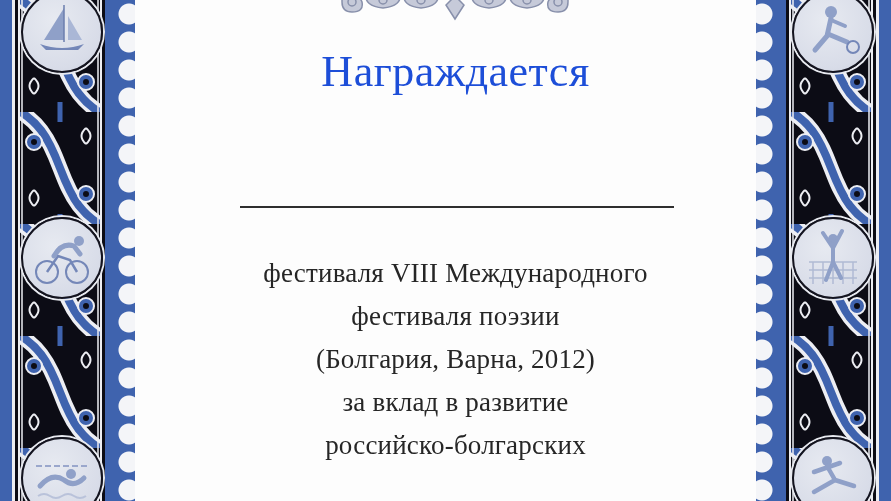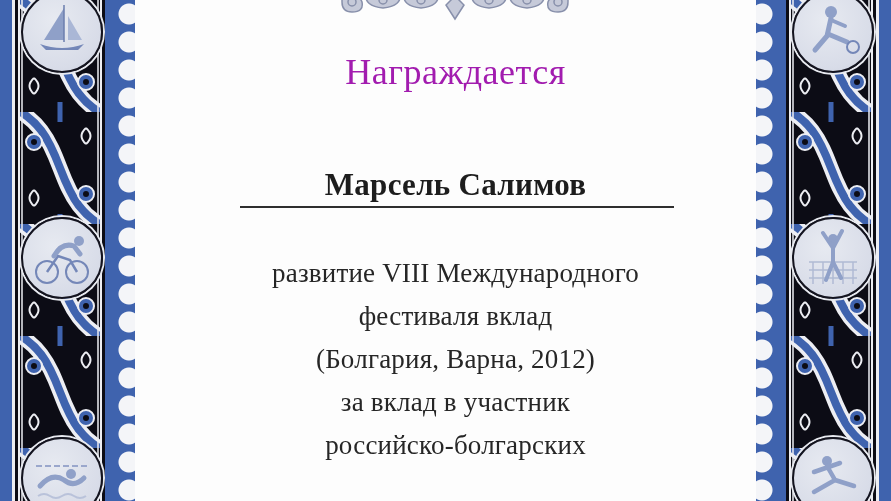--- a/index.html
+++ b/index.html
@@ -61,21 +61,21 @@
   
   .flourish{position:absolute;left:340px;top:-8px;width:230px;height:40px;}
   
   .content{
     position:absolute;left:135px;top:0;width:621px;height:501px;
     text-align:center;padding-left:20px;box-sizing:border-box;
     color:#222;
   }
   .heading{
     position:absolute;left:20px;right:0;top:52px;
-    font-size:36px;line-height:40px;letter-spacing:.5px;color:#a21caf;
+    font-size:44px;line-height:40px;letter-spacing:.5px;color:#1d4ed8;
   }
   .recipient{
     position:absolute;left:20px;right:0;top:166px;
     font-size:31px;line-height:38px;font-weight:bold;letter-spacing:.3px;color:#1d1d1d;
   }
   .rule{
     position:absolute;left:240px;top:206px;width:434px;height:2px;
     background:#2e2e2e;
   }
   .body-lines{
@@ -200,24 +200,23 @@
         <circle cx="81" cy="8" r="4"></circle>
       <circle cx="149" cy="8" r="4"></circle>
         <circle cx="187" cy="8" r="4"></circle>
       <circle cx="12" cy="10" r="4"></circle>
         <circle cx="218" cy="10" r="4"></circle>
     </g>
   </svg>
 
   <div class="content">
     <div class="heading">Награждается</div>
-    <div class="recipient">Марсель Салимов</div>
     <div class="body-lines">
-      <div>развитие VIII Международного</div>
-      <div>фестиваля вклад</div>
+      <div>фестиваля VIII Международного</div>
+      <div>фестиваля поэзии</div>
       <div>(Болгария, Варна, 2012)</div>
-      <div>за вклад в участник</div>
+      <div>за вклад в развитие</div>
       <div>российско-болгарских</div>
     </div>
   </div>
   <div class="rule"></div>
 
 </div>
 
 </body></html>

